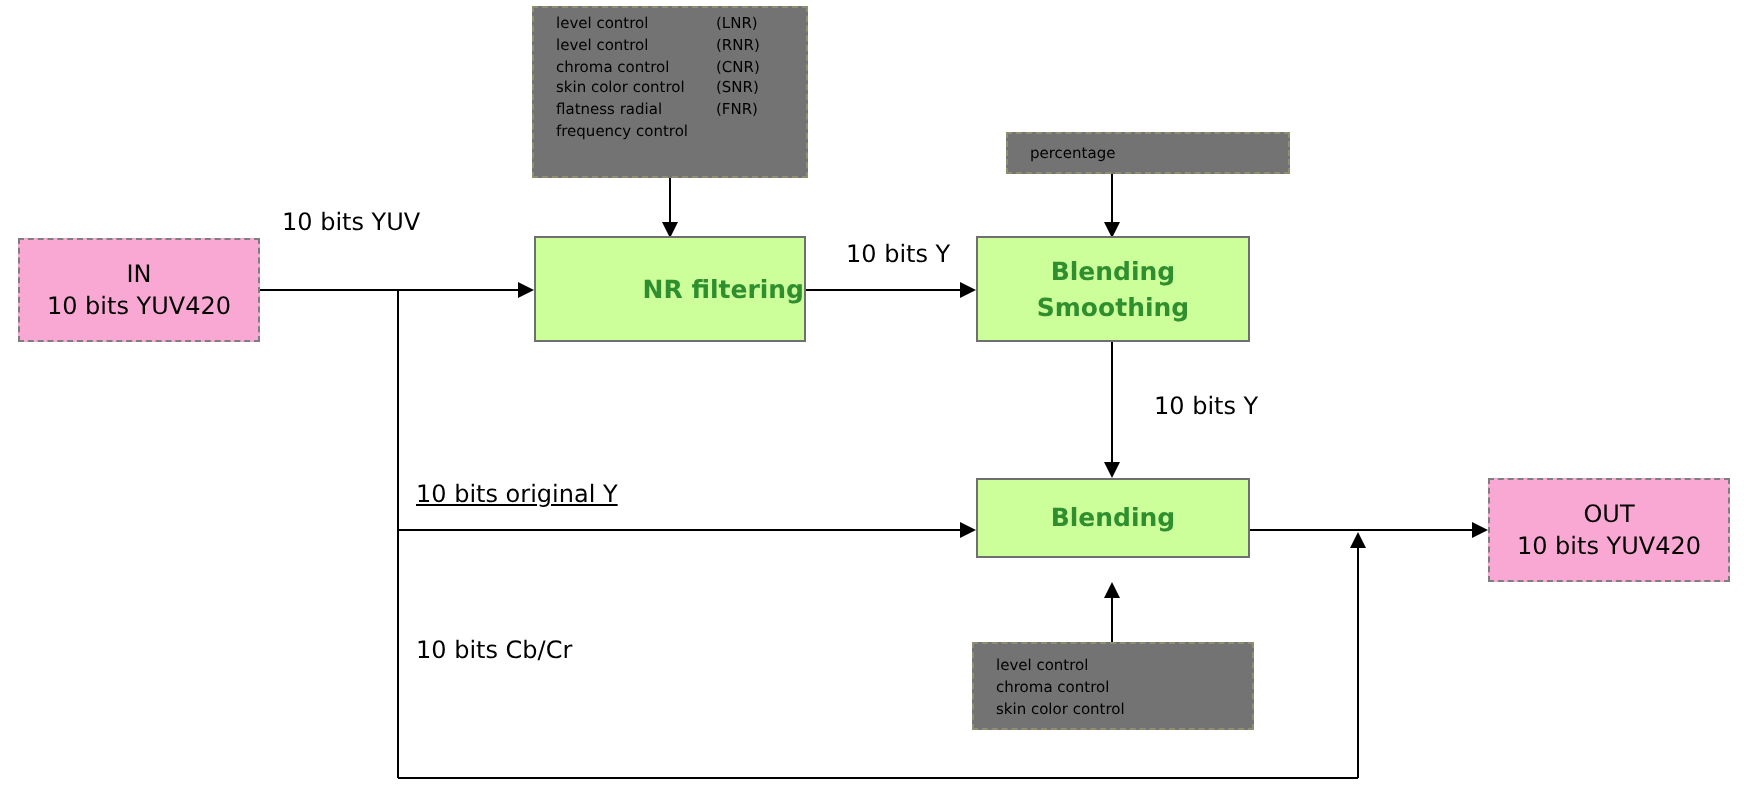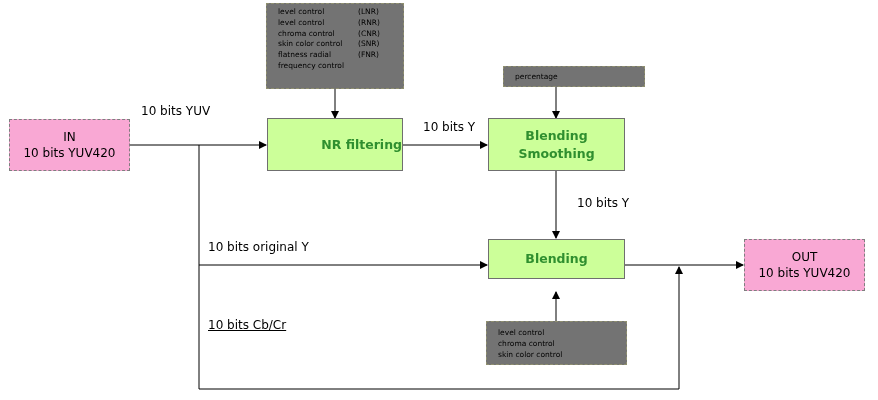--- a/index.html
+++ b/index.html
@@ -97,14 +97,14 @@
 
 <div class="box note" style="left:486px; top:321px; width:141px; height:44px; padding-top:6px;">
   <div>level control</div>
   <div>chroma control</div>
   <div>skin color control</div>
 </div>
 
 <span class="lbl" style="left:141px; top:104px;text-align:right;">10 bits YUV</span>
 <span class="lbl" style="left:423px; top:120px;">10 bits Y</span>
 <span class="lbl" style="left:577px; top:196px;">10 bits Y</span>
-<span class="lbl" style="left:208px; top:240px;">10 bits original Y</span>
-<span class="lbl" style="left:208px; top:318px;text-decoration:underline;">10 bits Cb/Cr</span>
+<span class="lbl" style="left:208px; top:240px;text-decoration:underline;">10 bits original Y</span>
+<span class="lbl" style="left:208px; top:318px;">10 bits Cb/Cr</span>
 
 </body></html>

